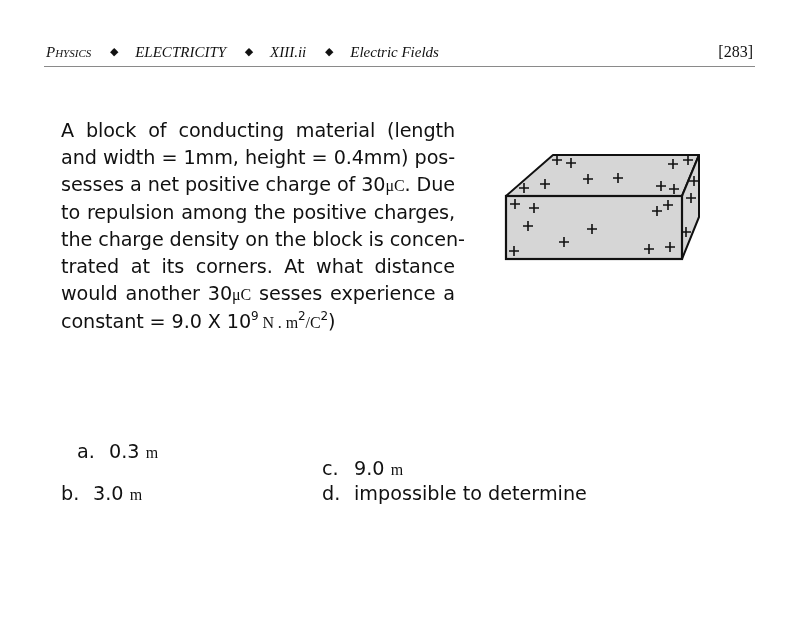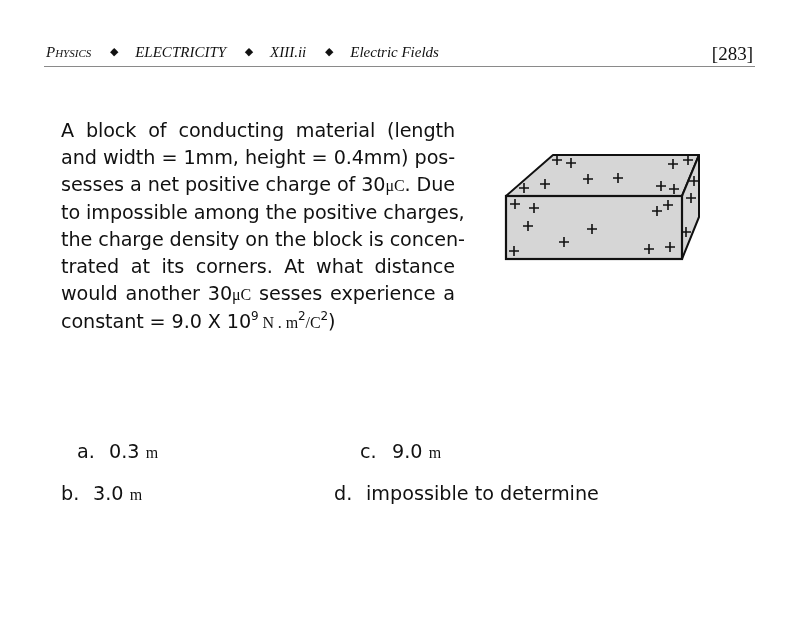--- a/index.html
+++ b/index.html
@@ -43,21 +43,21 @@
       font-size: 11px;
       margin: 0 13px 0 15px;
       position: relative;
       top: -2px;
     }
     .header .page-num {
       position: absolute;
       right: 2px;
       top: 3px;
       font-style: normal;
-      font-size: 19px;
+      font-size: 16px;
     }
     .question {
       position: absolute;
       left: 61px;
       top: 101px;
       width: 394px;
       font-family: "DejaVu Sans", "Liberation Sans", sans-serif;
       font-size: 19.2px;
       line-height: 27px;
       text-align: justify;
@@ -120,21 +120,21 @@
     <span class="sep">◆</span>
     <span class="crumb">Electric Fields</span>
   </div>
   <div class="page-num">[283]</div>
 </div>
 
 <div class="question">
   <span class="line"><span>A block of conducting material (length</span></span>
   <span class="line"><span>and width = 1mm, height = 0.4mm) pos-</span></span>
   <span class="line"><span>sesses a net positive charge of 30</span><span class="serif">μC</span><span>.  Due</span></span>
-  <span class="line"><span>to impossible among the positive charges,</span></span>
+  <span class="line"><span>to repulsion among the positive charges,</span></span>
   <span class="line"><span>the charge density on the block is concen-</span></span>
   <span class="line"><span>trated at its corners.  At what distance</span></span>
   <span class="line"><span>would another 30</span><span class="serif">μC</span><span> sesses experience a</span></span>
   <span class="line last"><span>constant = 9.0 X 10</span><sup>9</sup><span class="serif"> N . m</span><sup>2</sup><span class="serif">/C</span><sup>2</sup><span>)</span></span>
 </div>
 
 <div class="diagram">
   <svg width="215" height="125" viewBox="495 145 215 125" xmlns="http://www.w3.org/2000/svg">
 
     <polygon points="506,196 553,155 699,155 682,196" fill="#d6d6d6" stroke="#111" stroke-width="2" stroke-linejoin="round"></polygon>
@@ -173,19 +173,19 @@
   </svg>
 </div>
 
 <div class="answers">
   <div class="answer" style="left:16px; top:0;">
     <span class="letter">a.</span><span>0.3</span> <span class="serif">m</span>
   </div>
   <div class="answer" style="left:0; top:42px;">
     <span class="letter">b.</span><span>3.0</span> <span class="serif">m</span>
   </div>
-  <div class="answer" style="left:261px; top:0;margin-left:38px;">
+  <div class="answer" style="left:261px; top:17px;">
     <span class="letter">c.</span><span>9.0</span> <span class="serif">m</span>
   </div>
-  <div class="answer" style="left:261px; top:42px;margin-left:12px;">
+  <div class="answer" style="left:261px; top:42px;">
     <span class="letter">d.</span><span>impossible to determine</span>
   </div>
 </div>
 
 </body></html>

